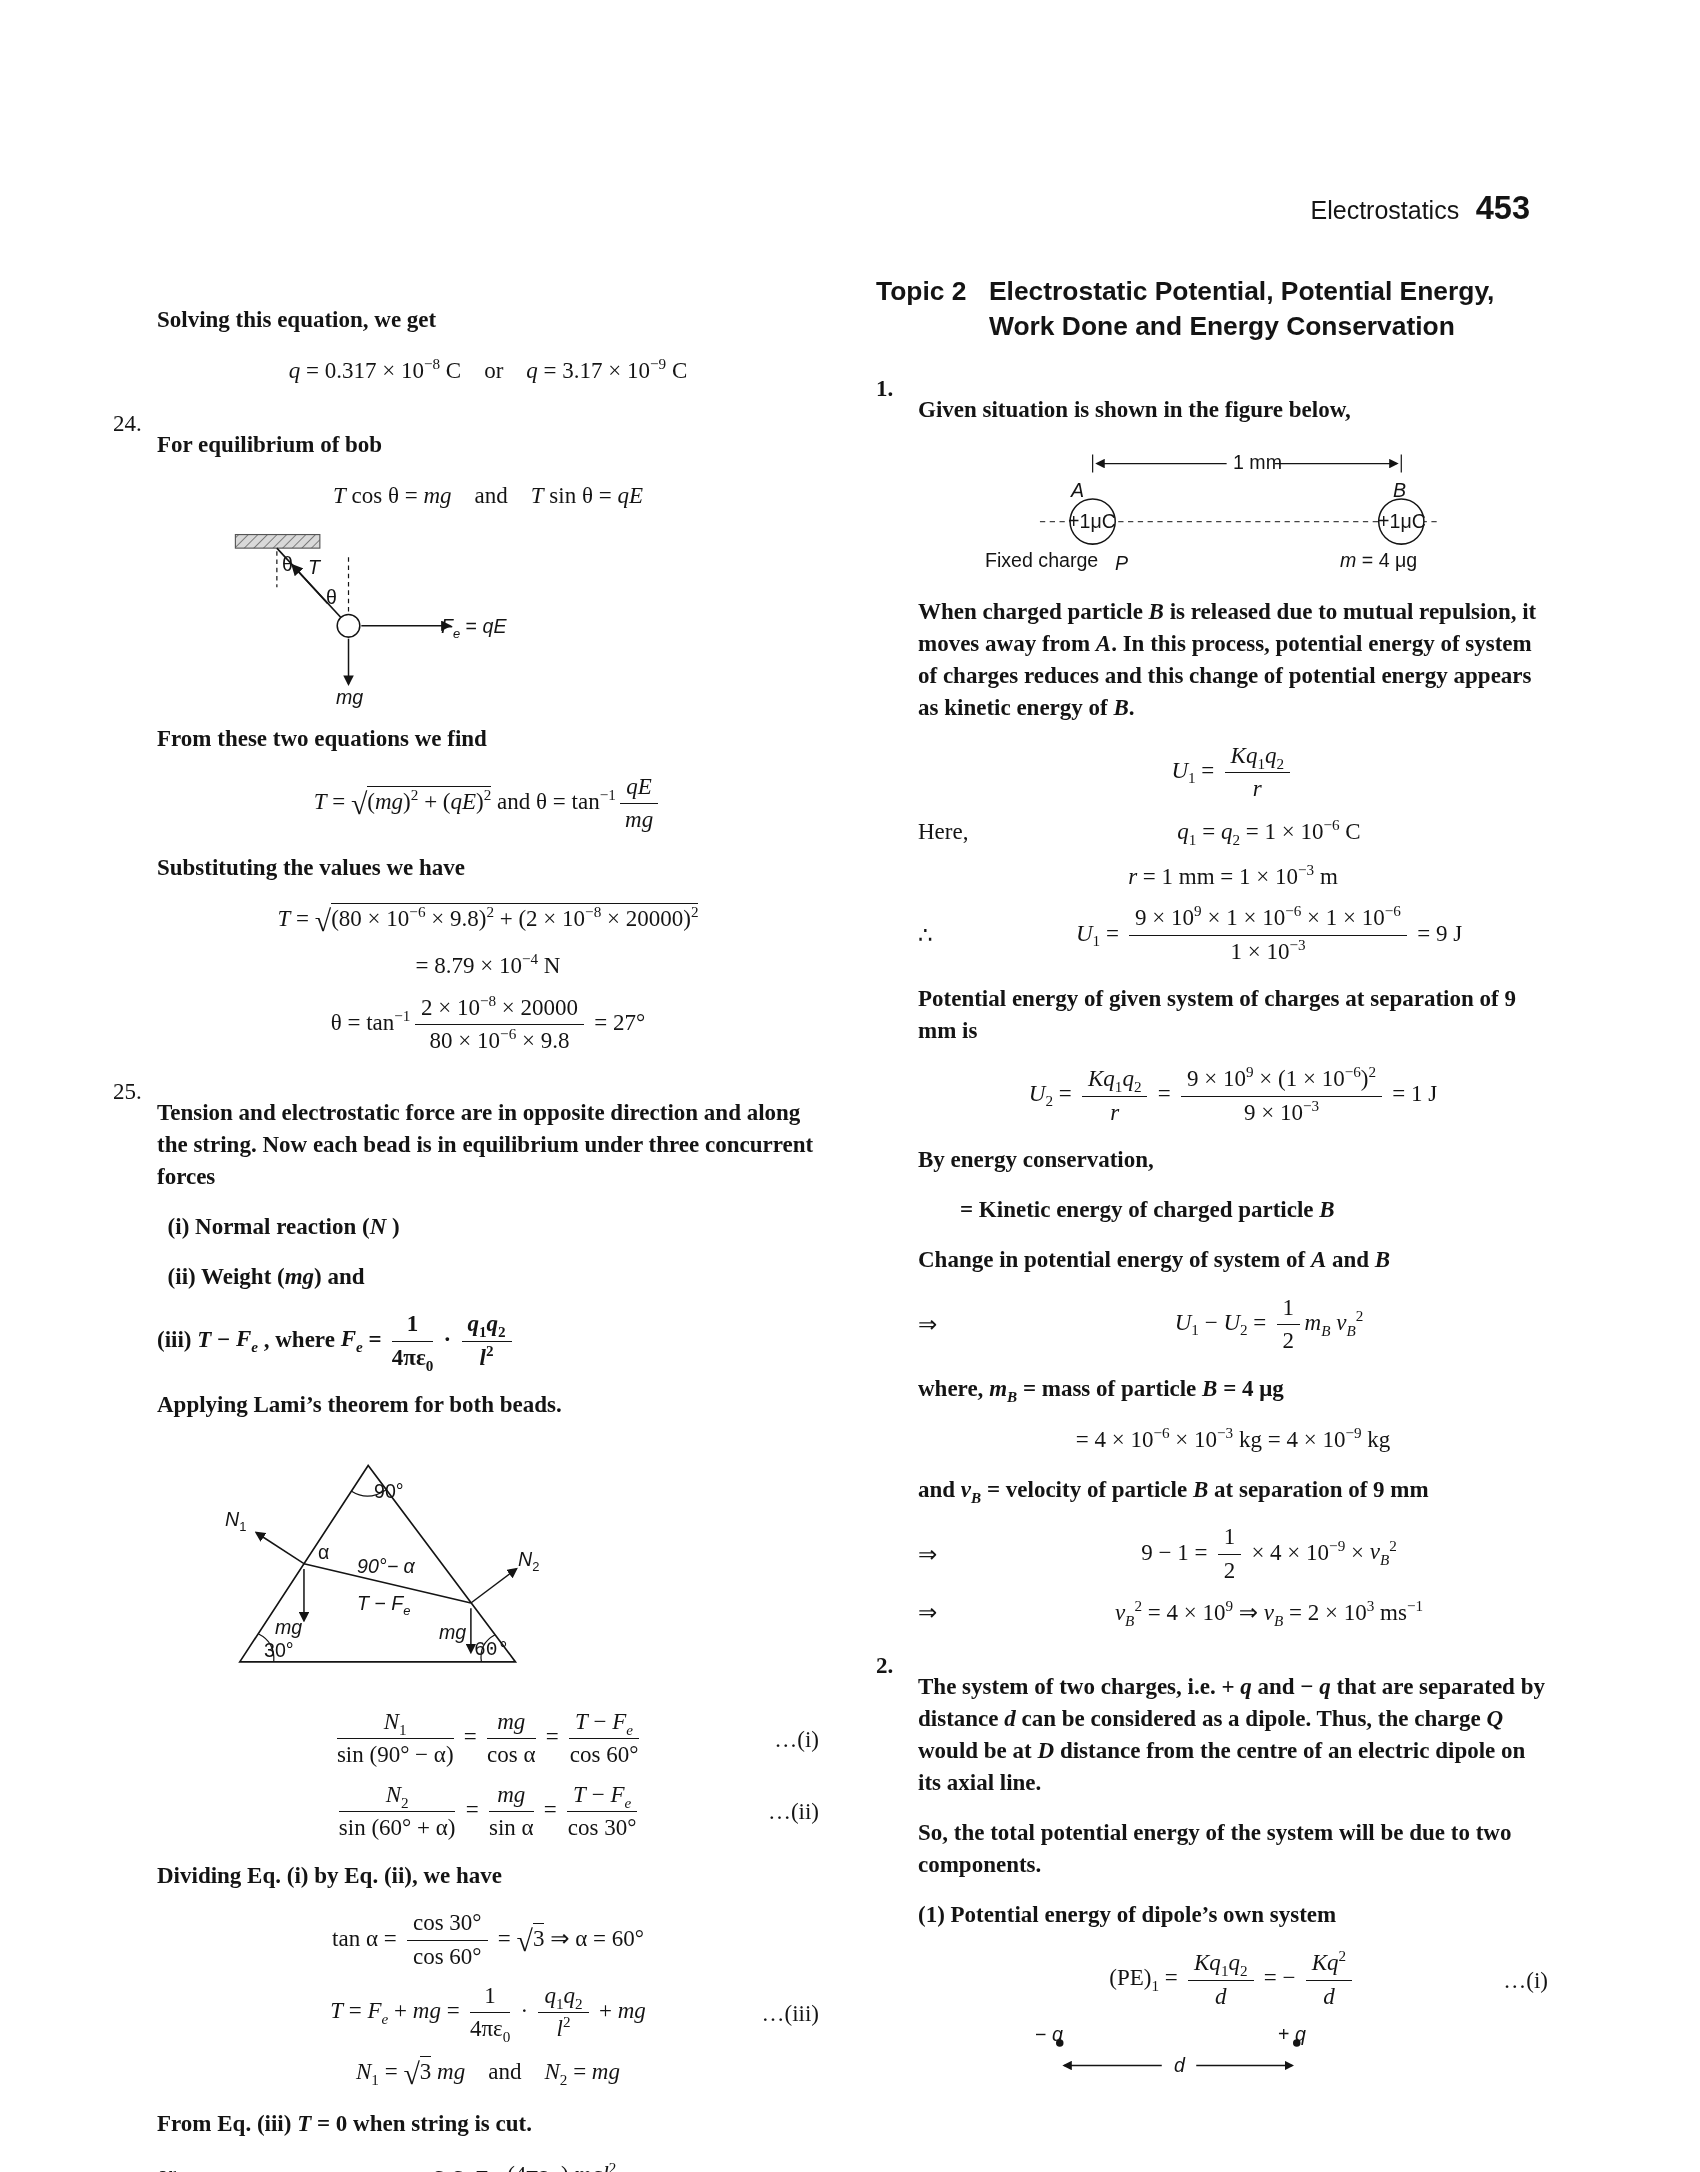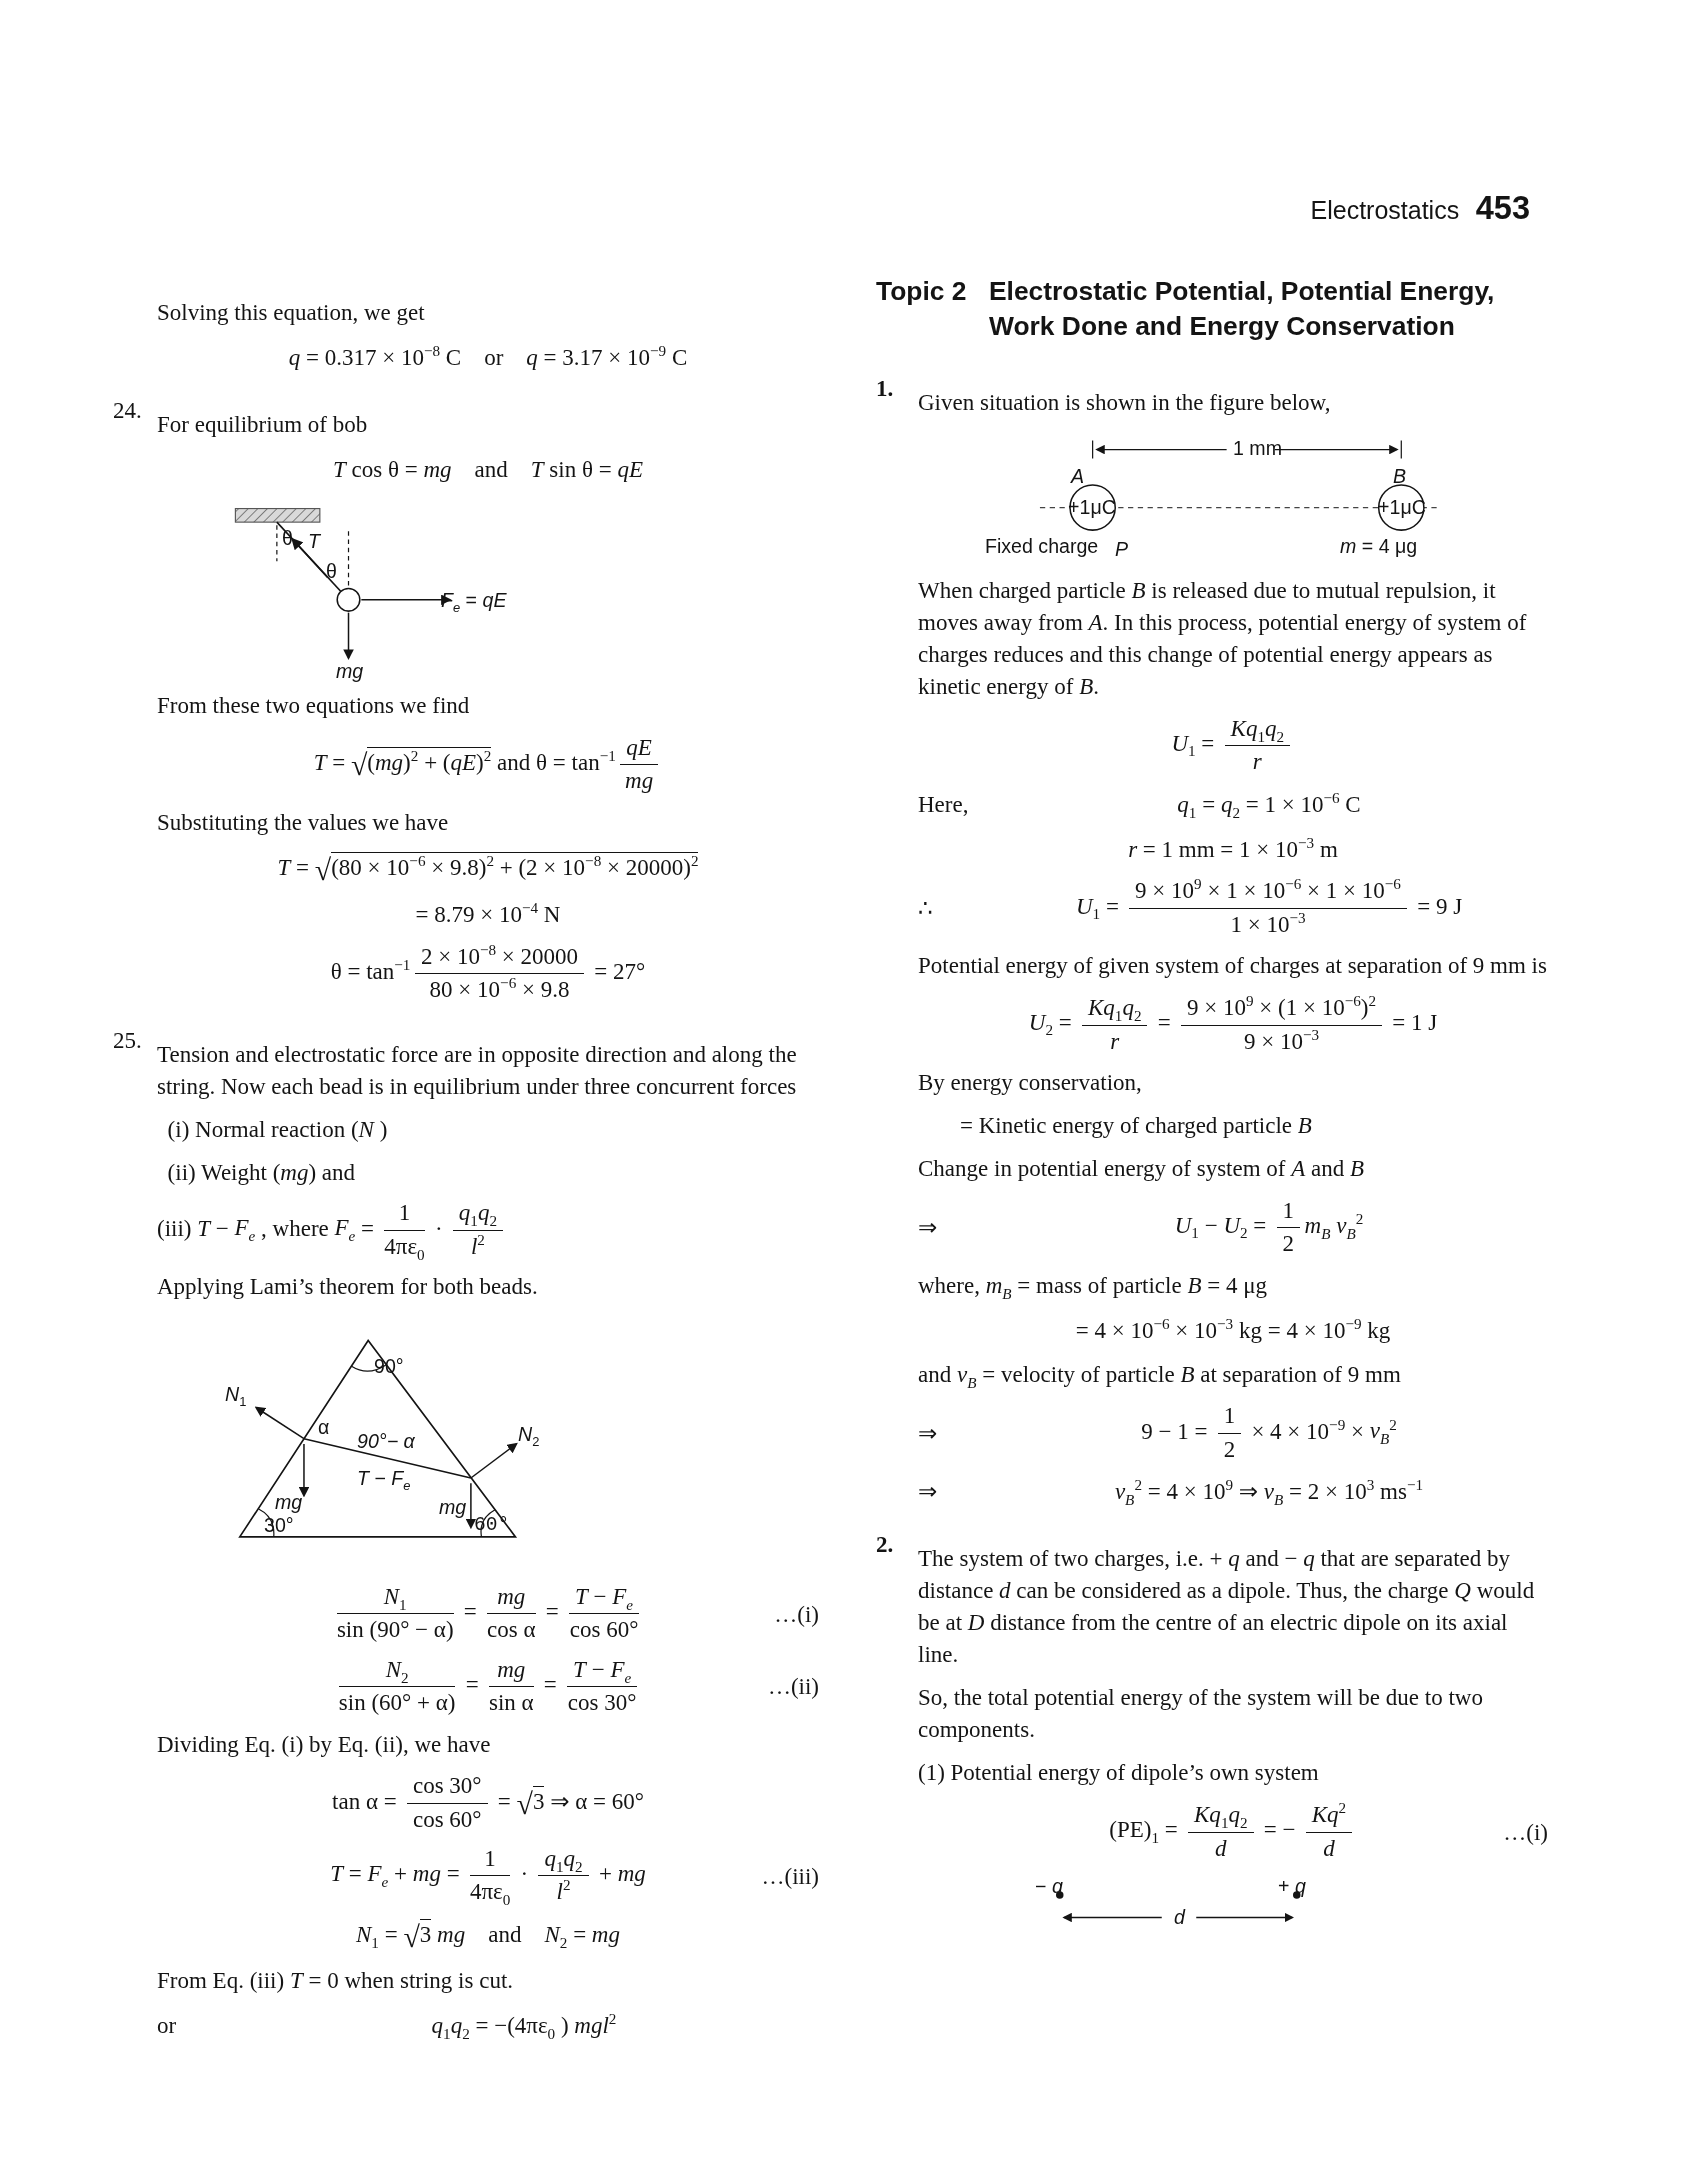--- a/index.html
+++ b/index.html
@@ -17,21 +17,21 @@
     display:flex; align-items:baseline; gap:16.6px;
     font-family:"Liberation Sans", sans-serif;
   }
   .header .ht { font-size:25px; }
   .header .pn { font-size:32.5px; font-weight:bold; }
 
   .cols { position:absolute; top:274px; left:113px; width:1436px; display:flex; gap:57px; }
   .col-left  { width:706px; }
   .col-right { width:672px; }
 
-  p.txt { line-height:32px; margin:11px 0; }
+  p.txt { line-height:32px; margin:18px 0;font-weight:bold; }
   .item { display:flex; margin-top:12px; }
   .inum { width:44px; flex:none; font-weight:normal; }
   .inum-r { width:42px; flex:none; font-weight:bold; }
   .ibody { flex:1; min-width:0; }
 
   .eq { text-align:center; position:relative; margin:12px 0; line-height:33px; }
   .eqflex { display:flex; align-items:center; position:relative; margin:12px 0; line-height:33px; }
   .eqflex .lead { flex:none; width:72px; }
   .eqflex .mid { flex:1; text-align:center; }
   .tag { position:absolute; right:0; top:50%; transform:translateY(-50%); }

